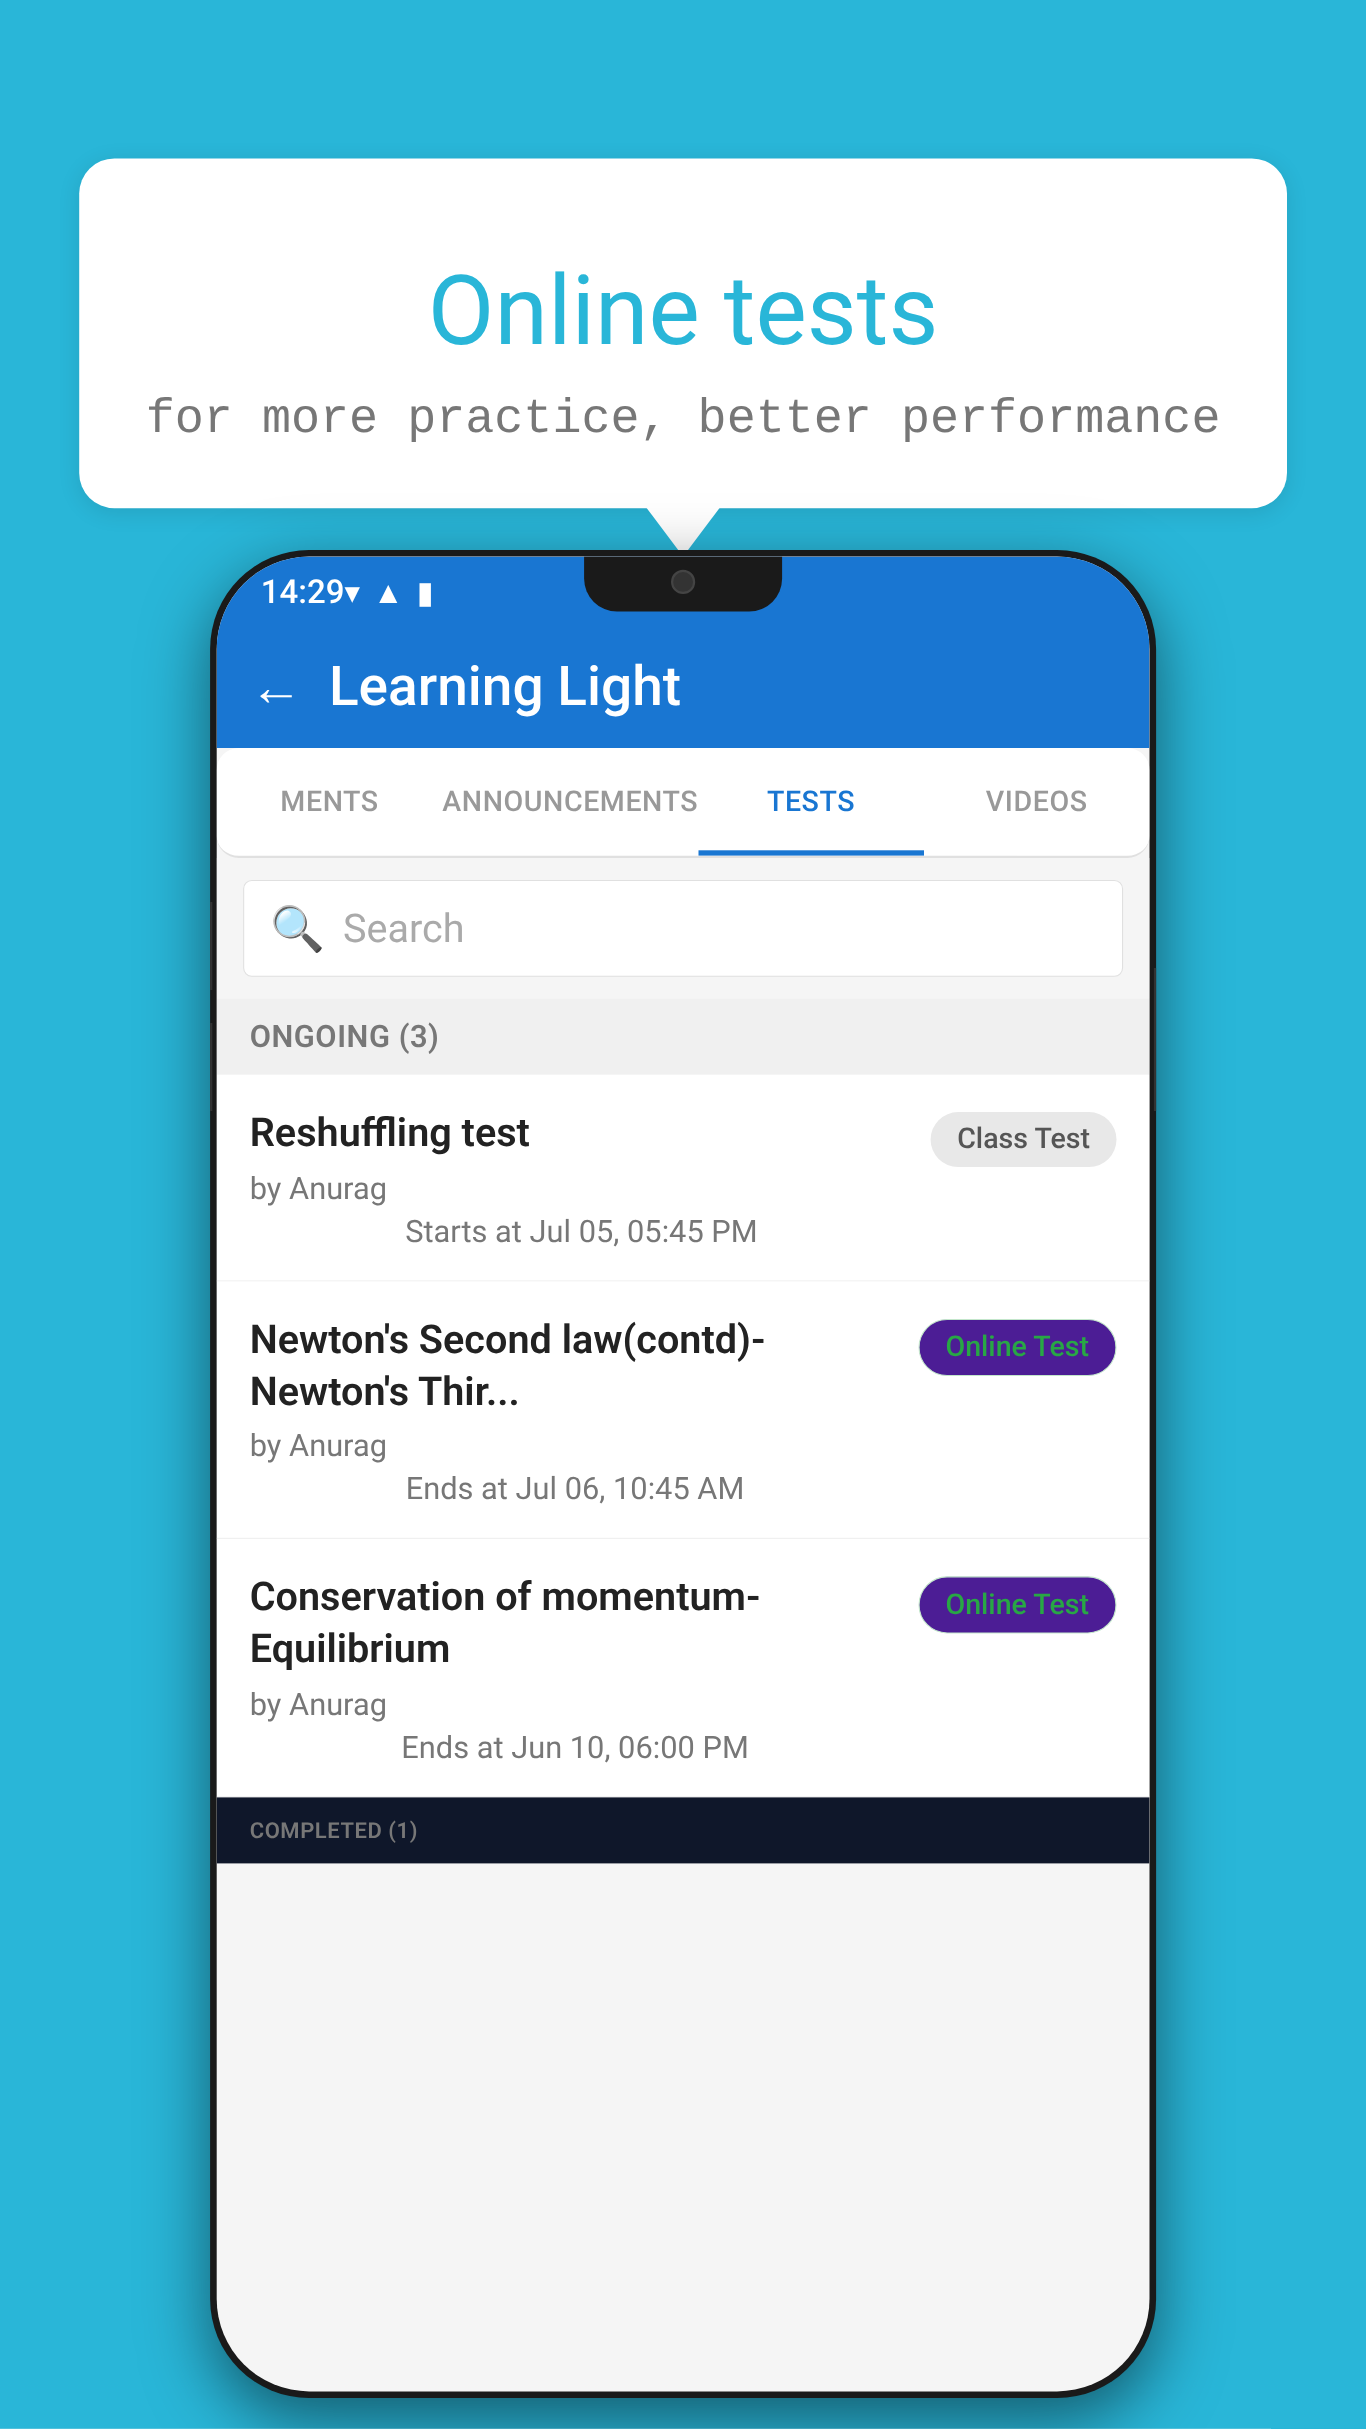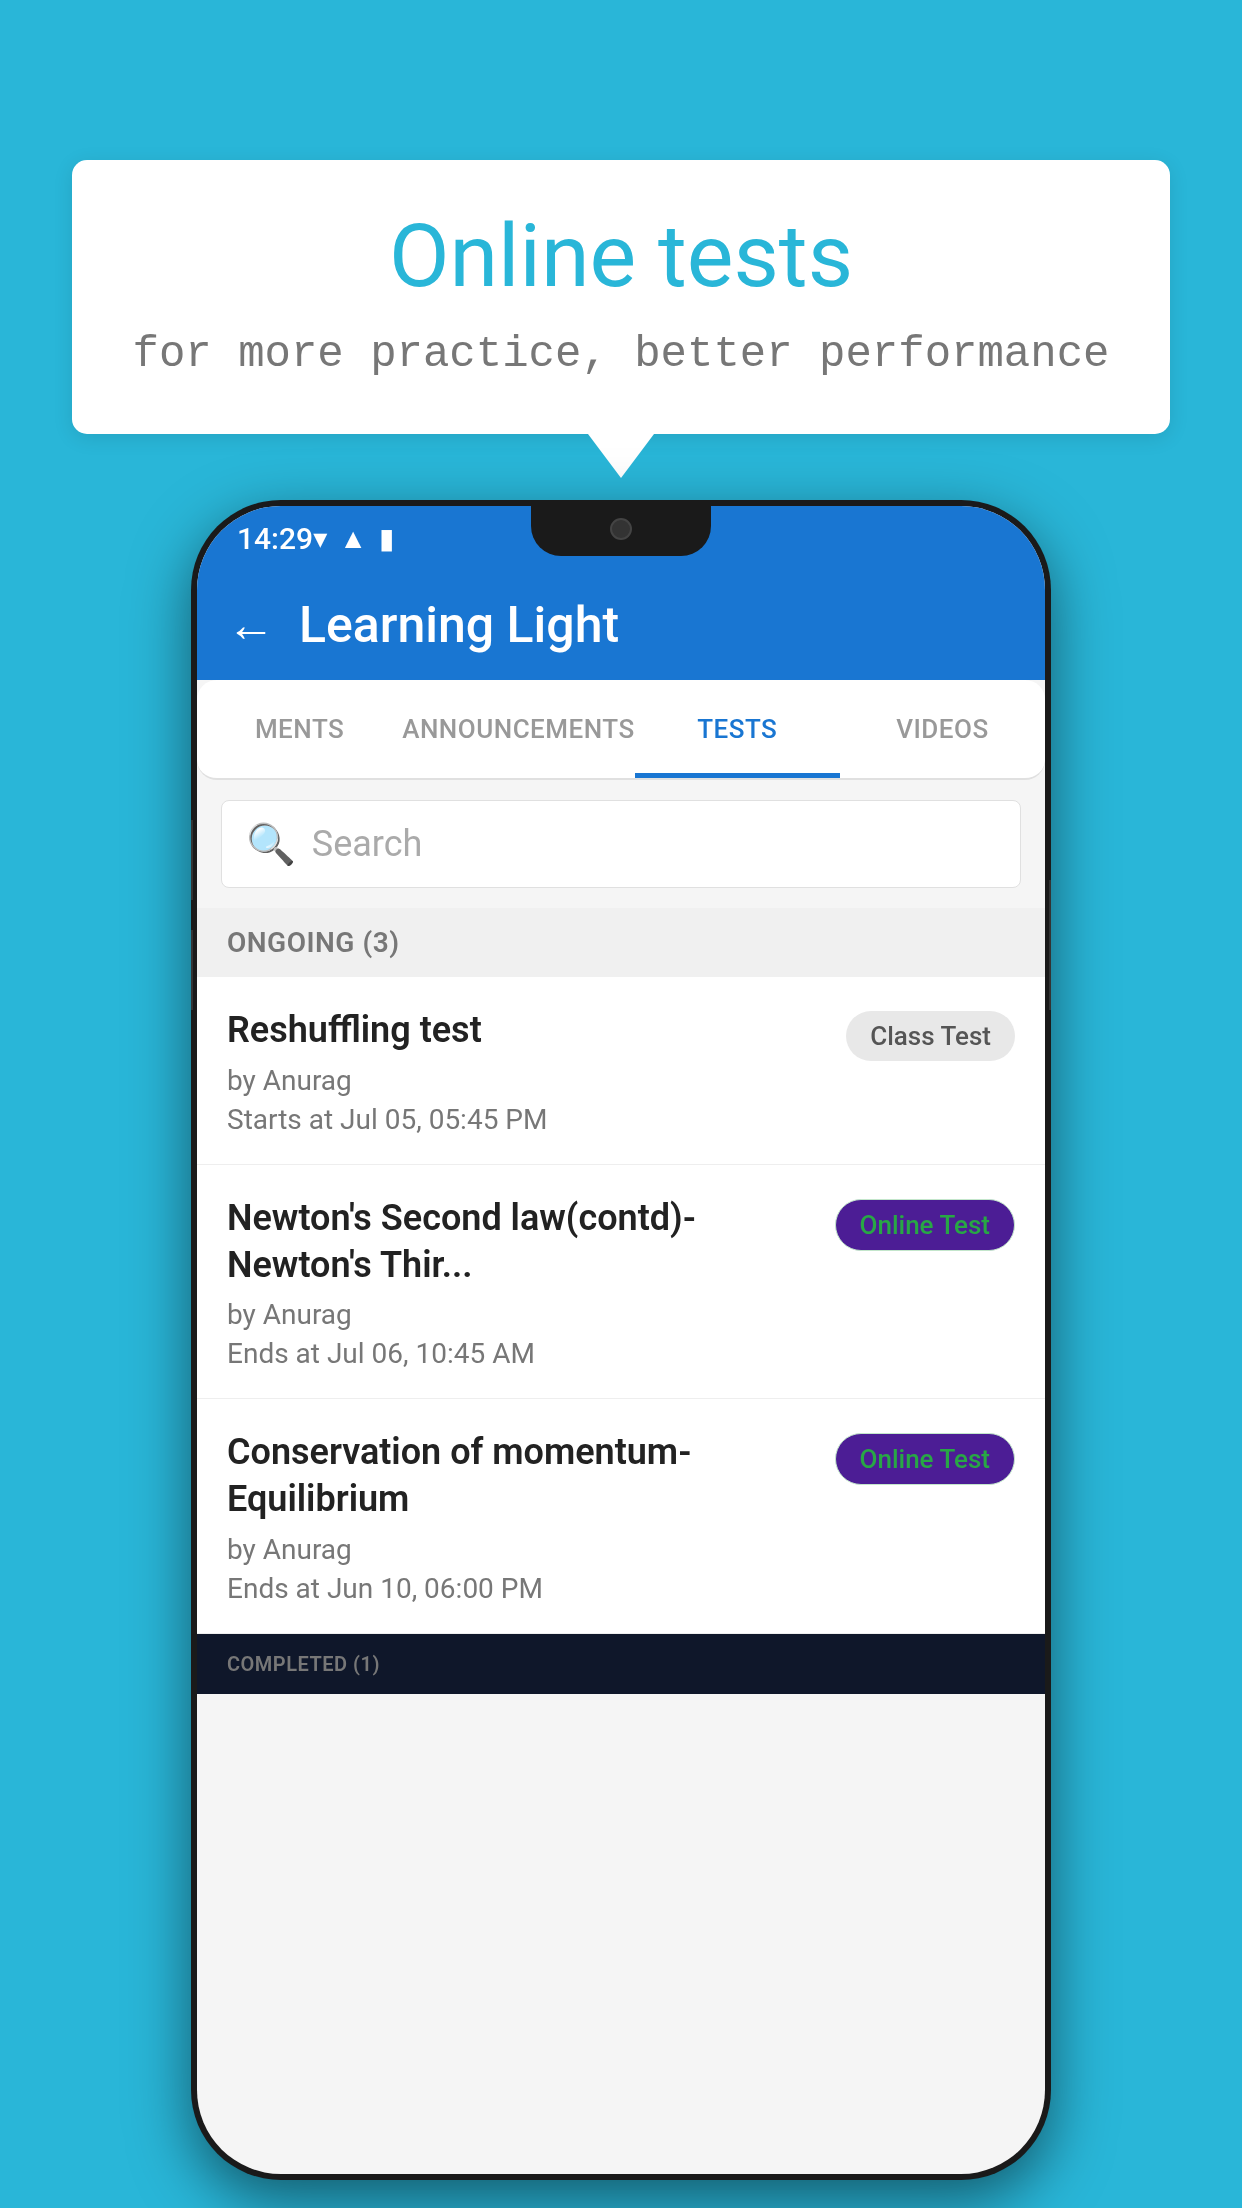--- a/index.html
+++ b/index.html
@@ -9,26 +9,26 @@
       height: 2208px;
       background-color: #29b6d8;
       font-family: 'Roboto', Arial, sans-serif;
       overflow: hidden;
       position: relative;
     }
 
     
     .speech-bubble {
       position: absolute;
-      top: 160px;
+      top: 144px;
       left: 72px;
       right: 72px;
       background: white;
-      border-radius: 15px;
-      padding: 48px 50px 55px;
+      border-radius: 32px;
+      padding: 92px 50px 55px;
       box-shadow: 0 4px 20px rgba(0,0,0,0.1);
     }
 
     .speech-bubble::after {
       content: '';
       position: absolute;
       bottom: -44px;
       left: 50%;
       transform: translateX(-50%);
       width: 0;
@@ -255,20 +255,21 @@
 
     .test-author {
       font-size: 28px;
       color: #777;
       margin-bottom: 6px;
     }
 
     .test-date {
       font-size: 28px;
       color: #777;
+      text-align: center;
     }
 
     .test-badge {
       border-radius: 30px;
       padding: 10px 24px;
       font-size: 26px;
       font-weight: 500;
       white-space: nowrap;
       margin-top: 4px;
       flex-shrink: 0;

